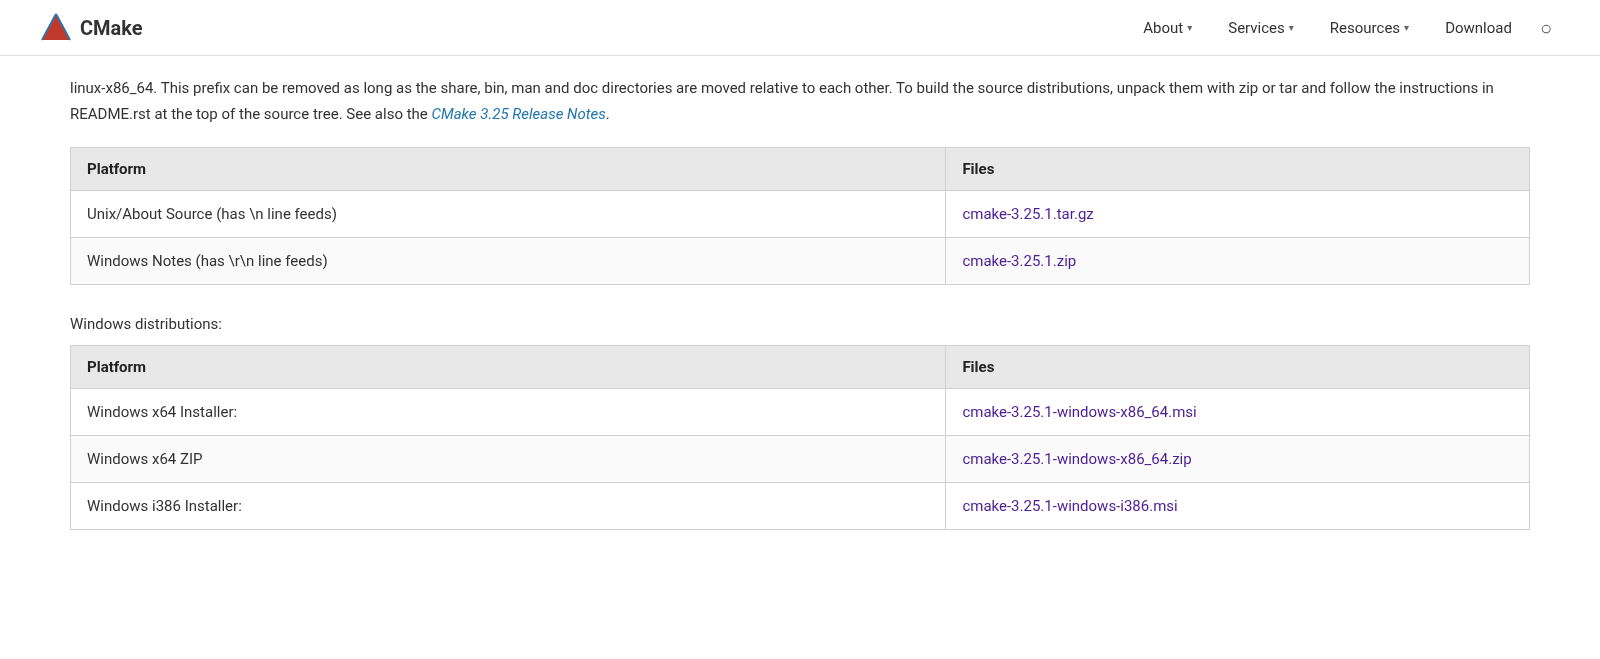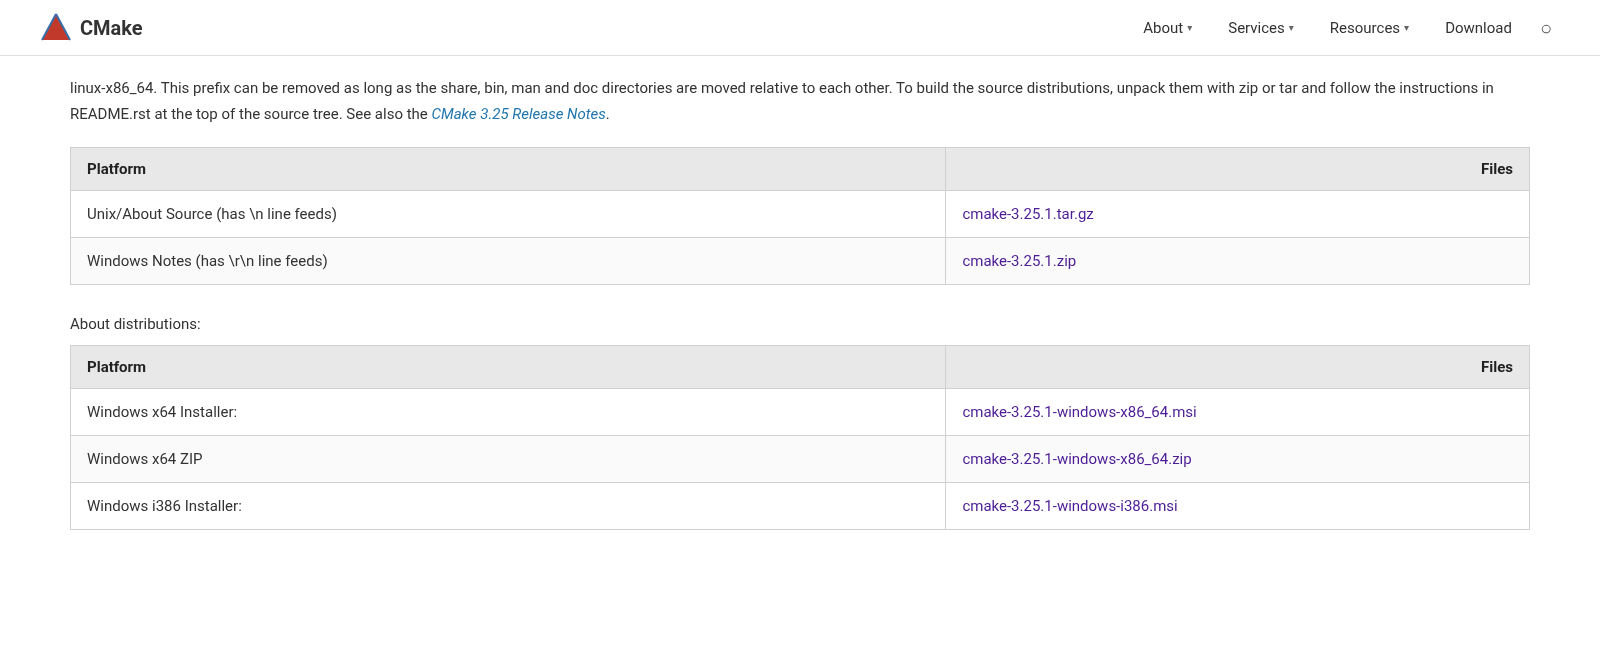--- a/index.html
+++ b/index.html
@@ -104,21 +104,21 @@
     }
     .dist-table thead th {
       text-align: left;
       padding: 12px 16px;
       font-size: 15px;
       font-weight: 700;
       color: #222;
       border-right: 1px solid #d0d0d0;
       margin-top: 11px;
     }
-    .dist-table thead th:last-child { border-right: none; text-align: right; }
+    .dist-table thead th:last-child { border-right: none; }
     .dist-table tbody tr {
       background: #fff;
       border-top: 1px solid #d0d0d0;
     }
     .dist-table tbody tr:nth-child(even) { background: #fafafa; }
     .dist-table tbody td {
       padding: 14px 16px;
       font-size: 15px;
       color: #333;
       vertical-align: middle;
@@ -185,21 +185,21 @@
       <td>Unix/About Source (has \n line feeds)</td>
       <td><a href="#">cmake-3.25.1.tar.gz</a></td>
     </tr>
         <tr>
       <td>Windows Notes (has \r\n line feeds)</td>
       <td><a href="#">cmake-3.25.1.zip</a></td>
     </tr>
       </tbody>
   </table>
 
-  <p class="section-heading">About distributions:</p>
+  <p class="section-heading">Windows distributions:</p>
   <table class="dist-table">
     <thead>
       <tr>
         <th class="platform-col">Platform</th>
         <th class="files-col">Files</th>
       </tr>
     </thead>
     <tbody id="binary-table-body">
     <tr>
       <td>Windows x64 Installer:</td>

